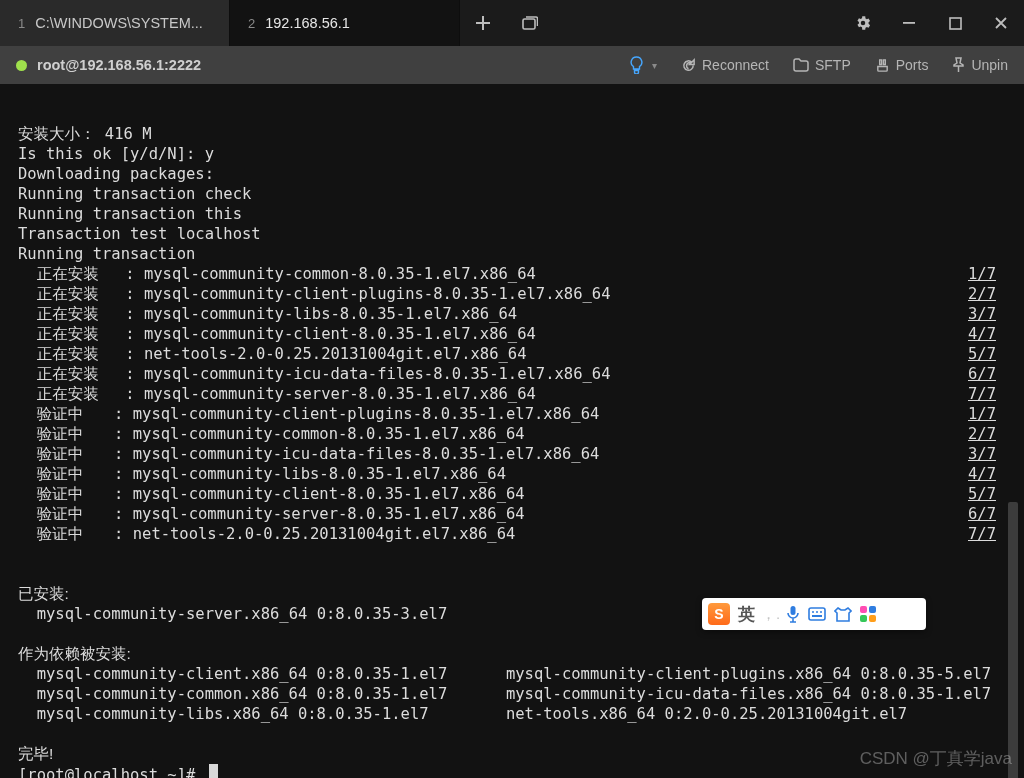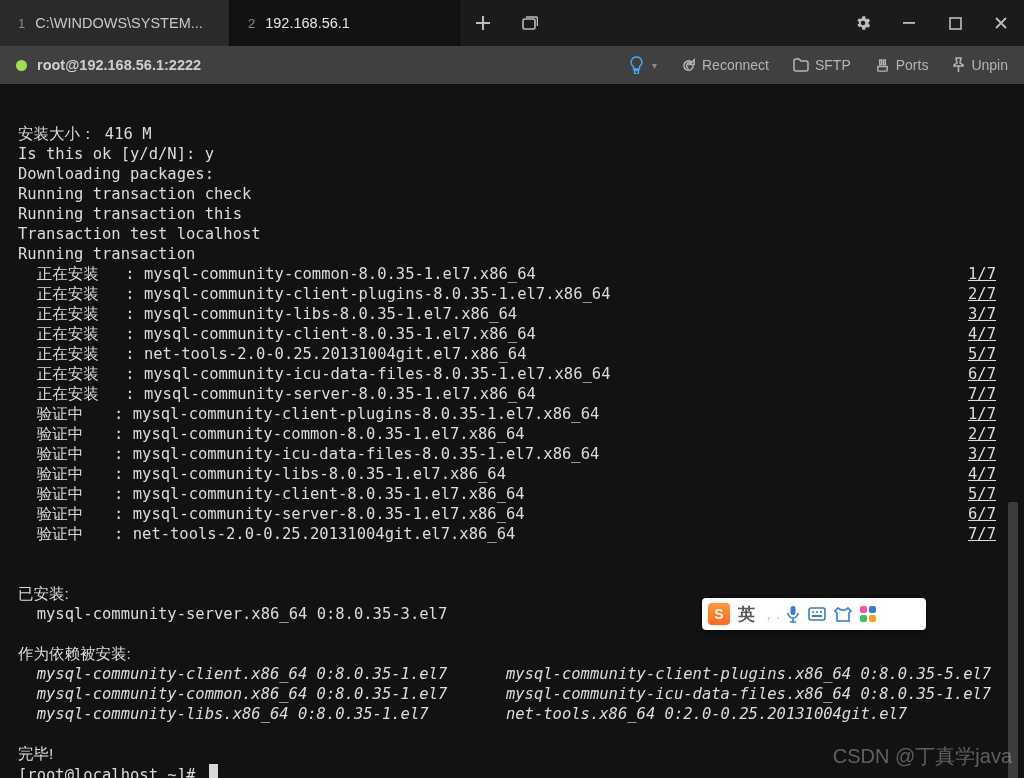--- a/index.html
+++ b/index.html
@@ -52,21 +52,21 @@
 .scrollbar {
   position: absolute; right: 4px; top: 12px; width: 14px; height: 700px;
 }
 .scrollbar .thumb {
   position:absolute; left:2px; width:10px; top:406px; height:294px;
   background:#3c3c3c; border-radius:2px;
 }
 .cjk { font-family: "Microsoft YaHei","SimSun",sans-serif; }
 .row { display:flex;gap:45px; }
 .row .left { flex:0 0 auto; } .row .right { margin-left:auto;text-decoration:underline; }
-.dep-cols { display:flex; gap:40px;font-style:italic; }
+.dep-cols { display:flex; gap:40px; }
 .dep-col { min-width: 420px; }
 .prompt-line .cursor {
   display:inline-block; width:9px; height:18px; background:#d8d8d8;
   vertical-align:-2px; margin-left:4px;
 }
 
 .ime {
   position:absolute; left:702px; top:598px; width:224px; height:32px;
   background:#fff; border-radius:4px; box-shadow:0 2px 6px rgba(0,0,0,.4);
   display:flex; align-items:center; padding:0 6px; gap:8px;
@@ -89,21 +89,21 @@
   gap:2px;
 }
 .ime .dots span { border-radius:2px; }
 .ime .dots span:nth-child(1){background:#ff4db3;}
 .ime .dots span:nth-child(2){background:#2f7de0;}
 .ime .dots span:nth-child(3){background:#35c759;}
 .ime .dots span:nth-child(4){background:#ff9e1a;}
 
 .watermark {
   position:absolute; right:12px; bottom:8px;
-  font-size:20px; color:rgba(200,200,200,.42);
+  font-size:17px; color:rgba(200,200,200,.42);
   font-family:"Microsoft YaHei",sans-serif;
 }
 svg { display:block; }
 </style>
 </head>
 <body>
 
 <div class="titlebar">
   <div class="tab inactive">
     <span class="num">1</span>

